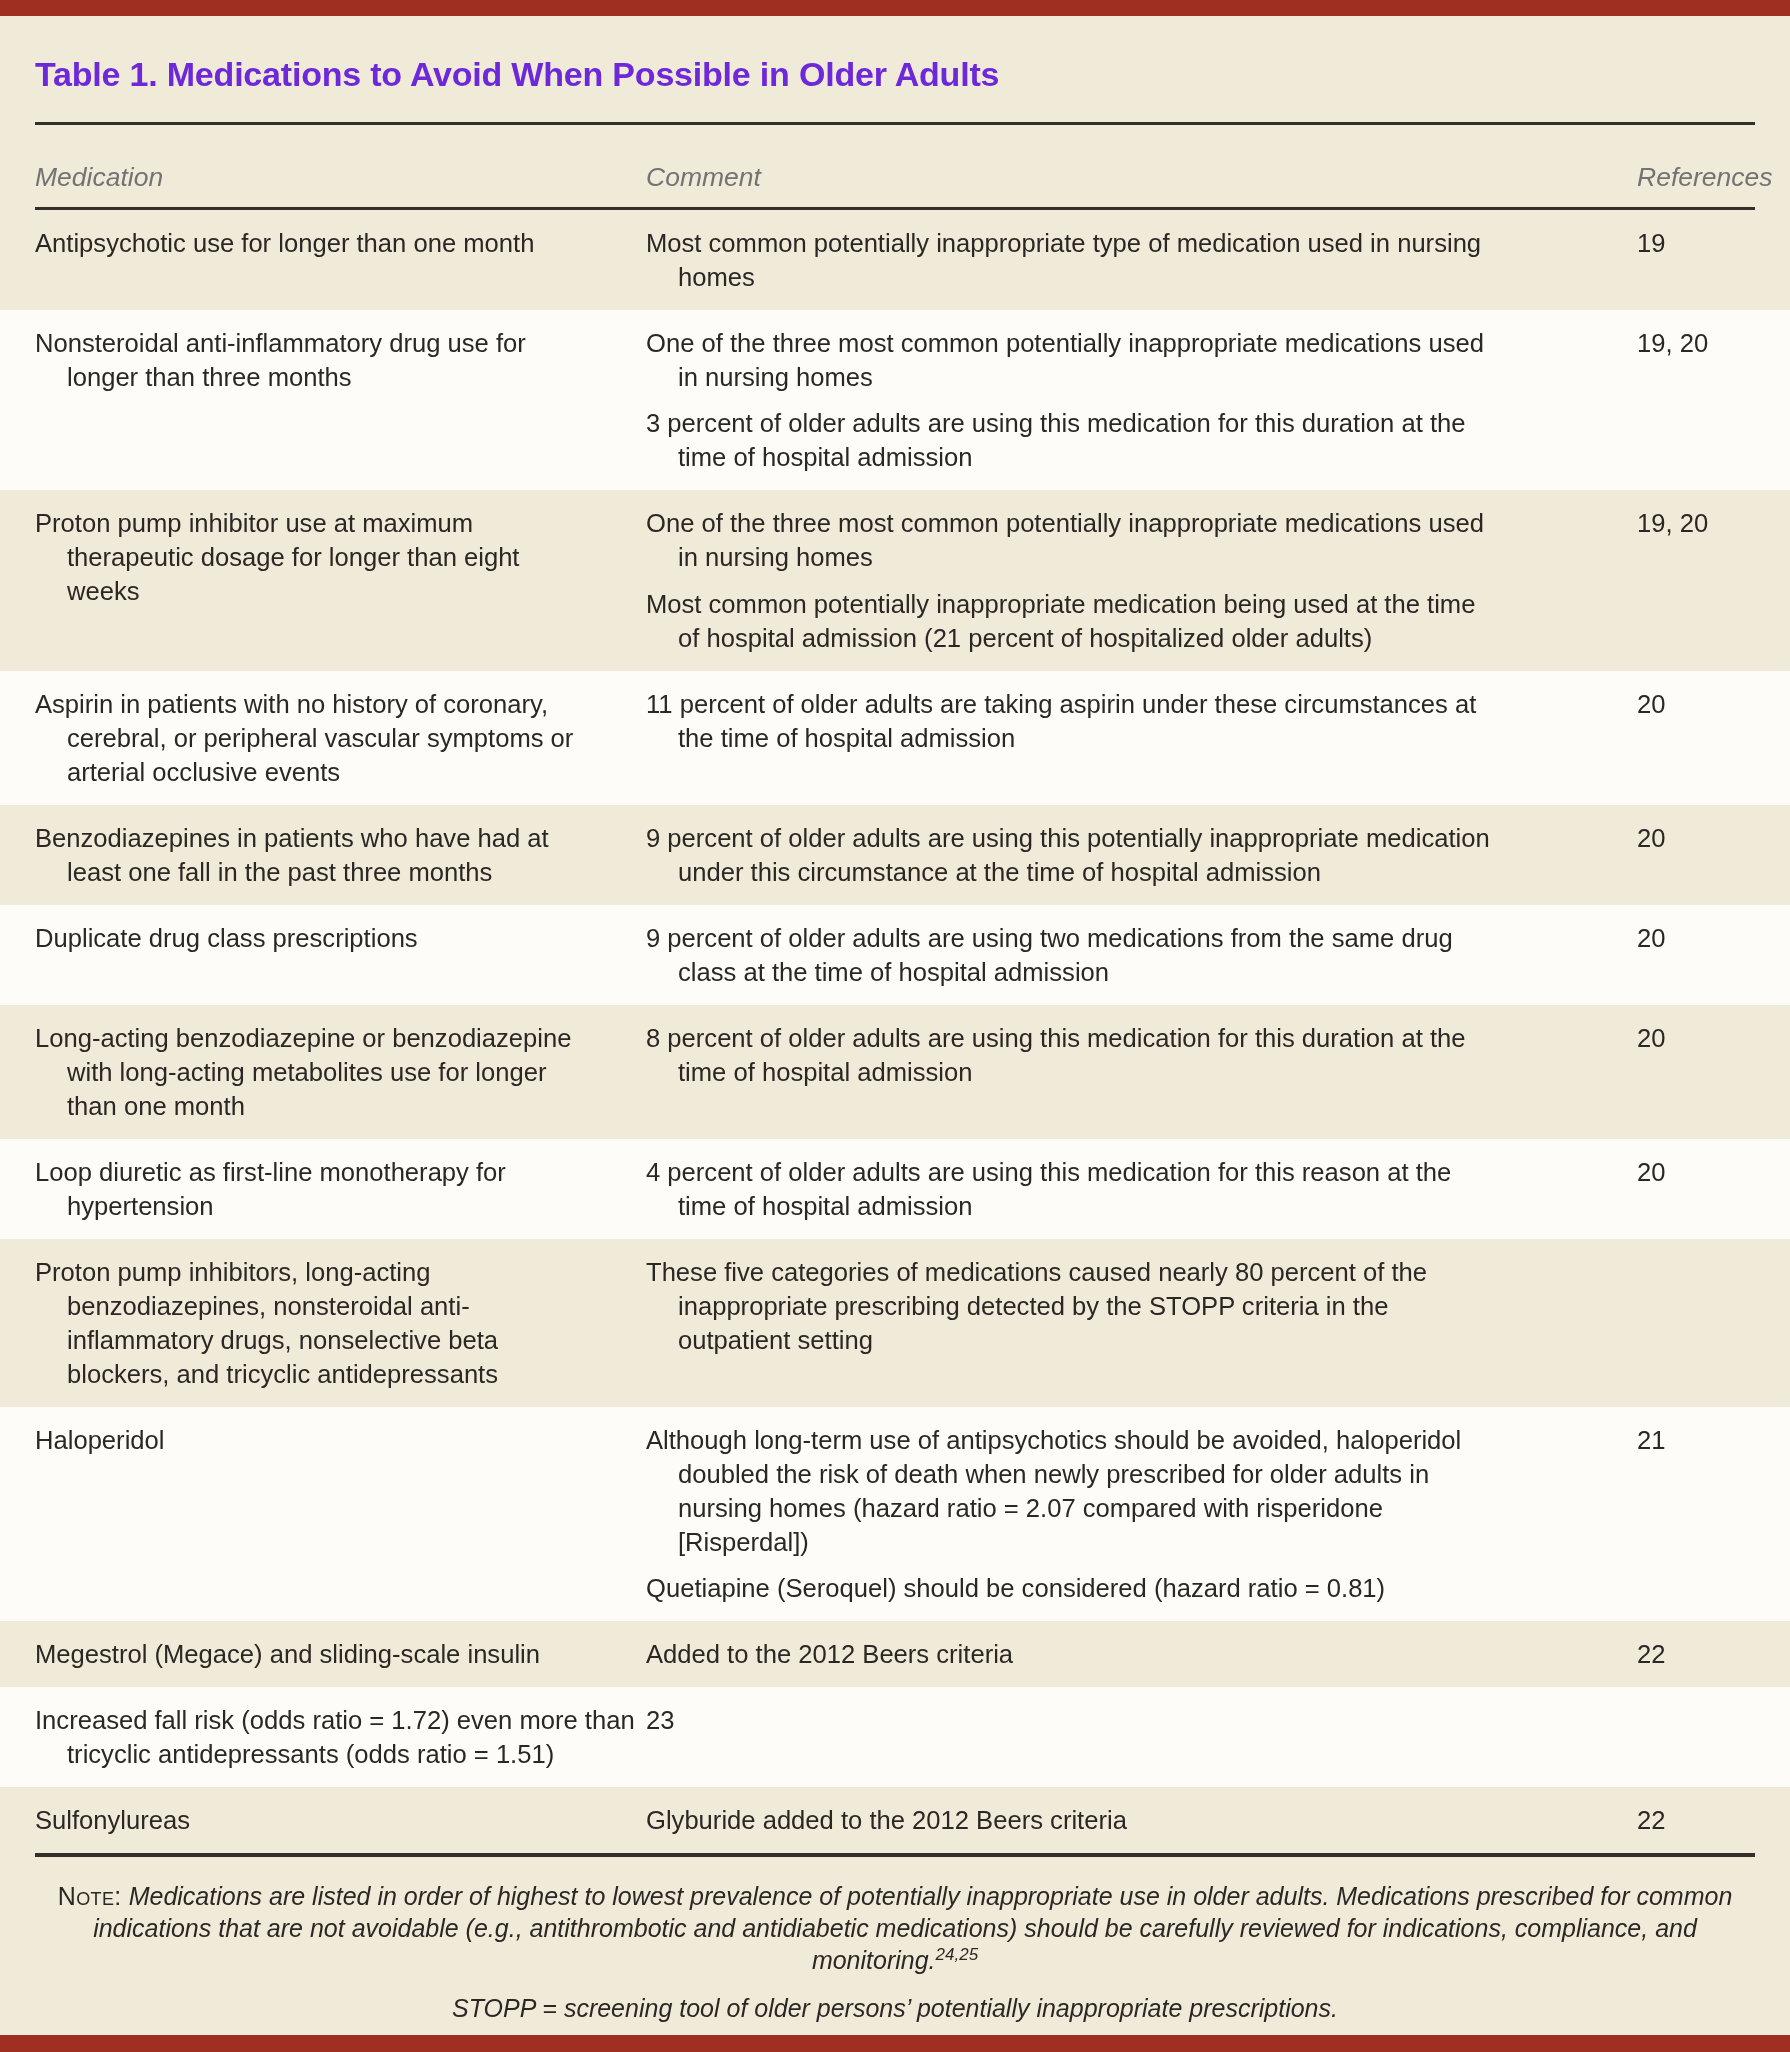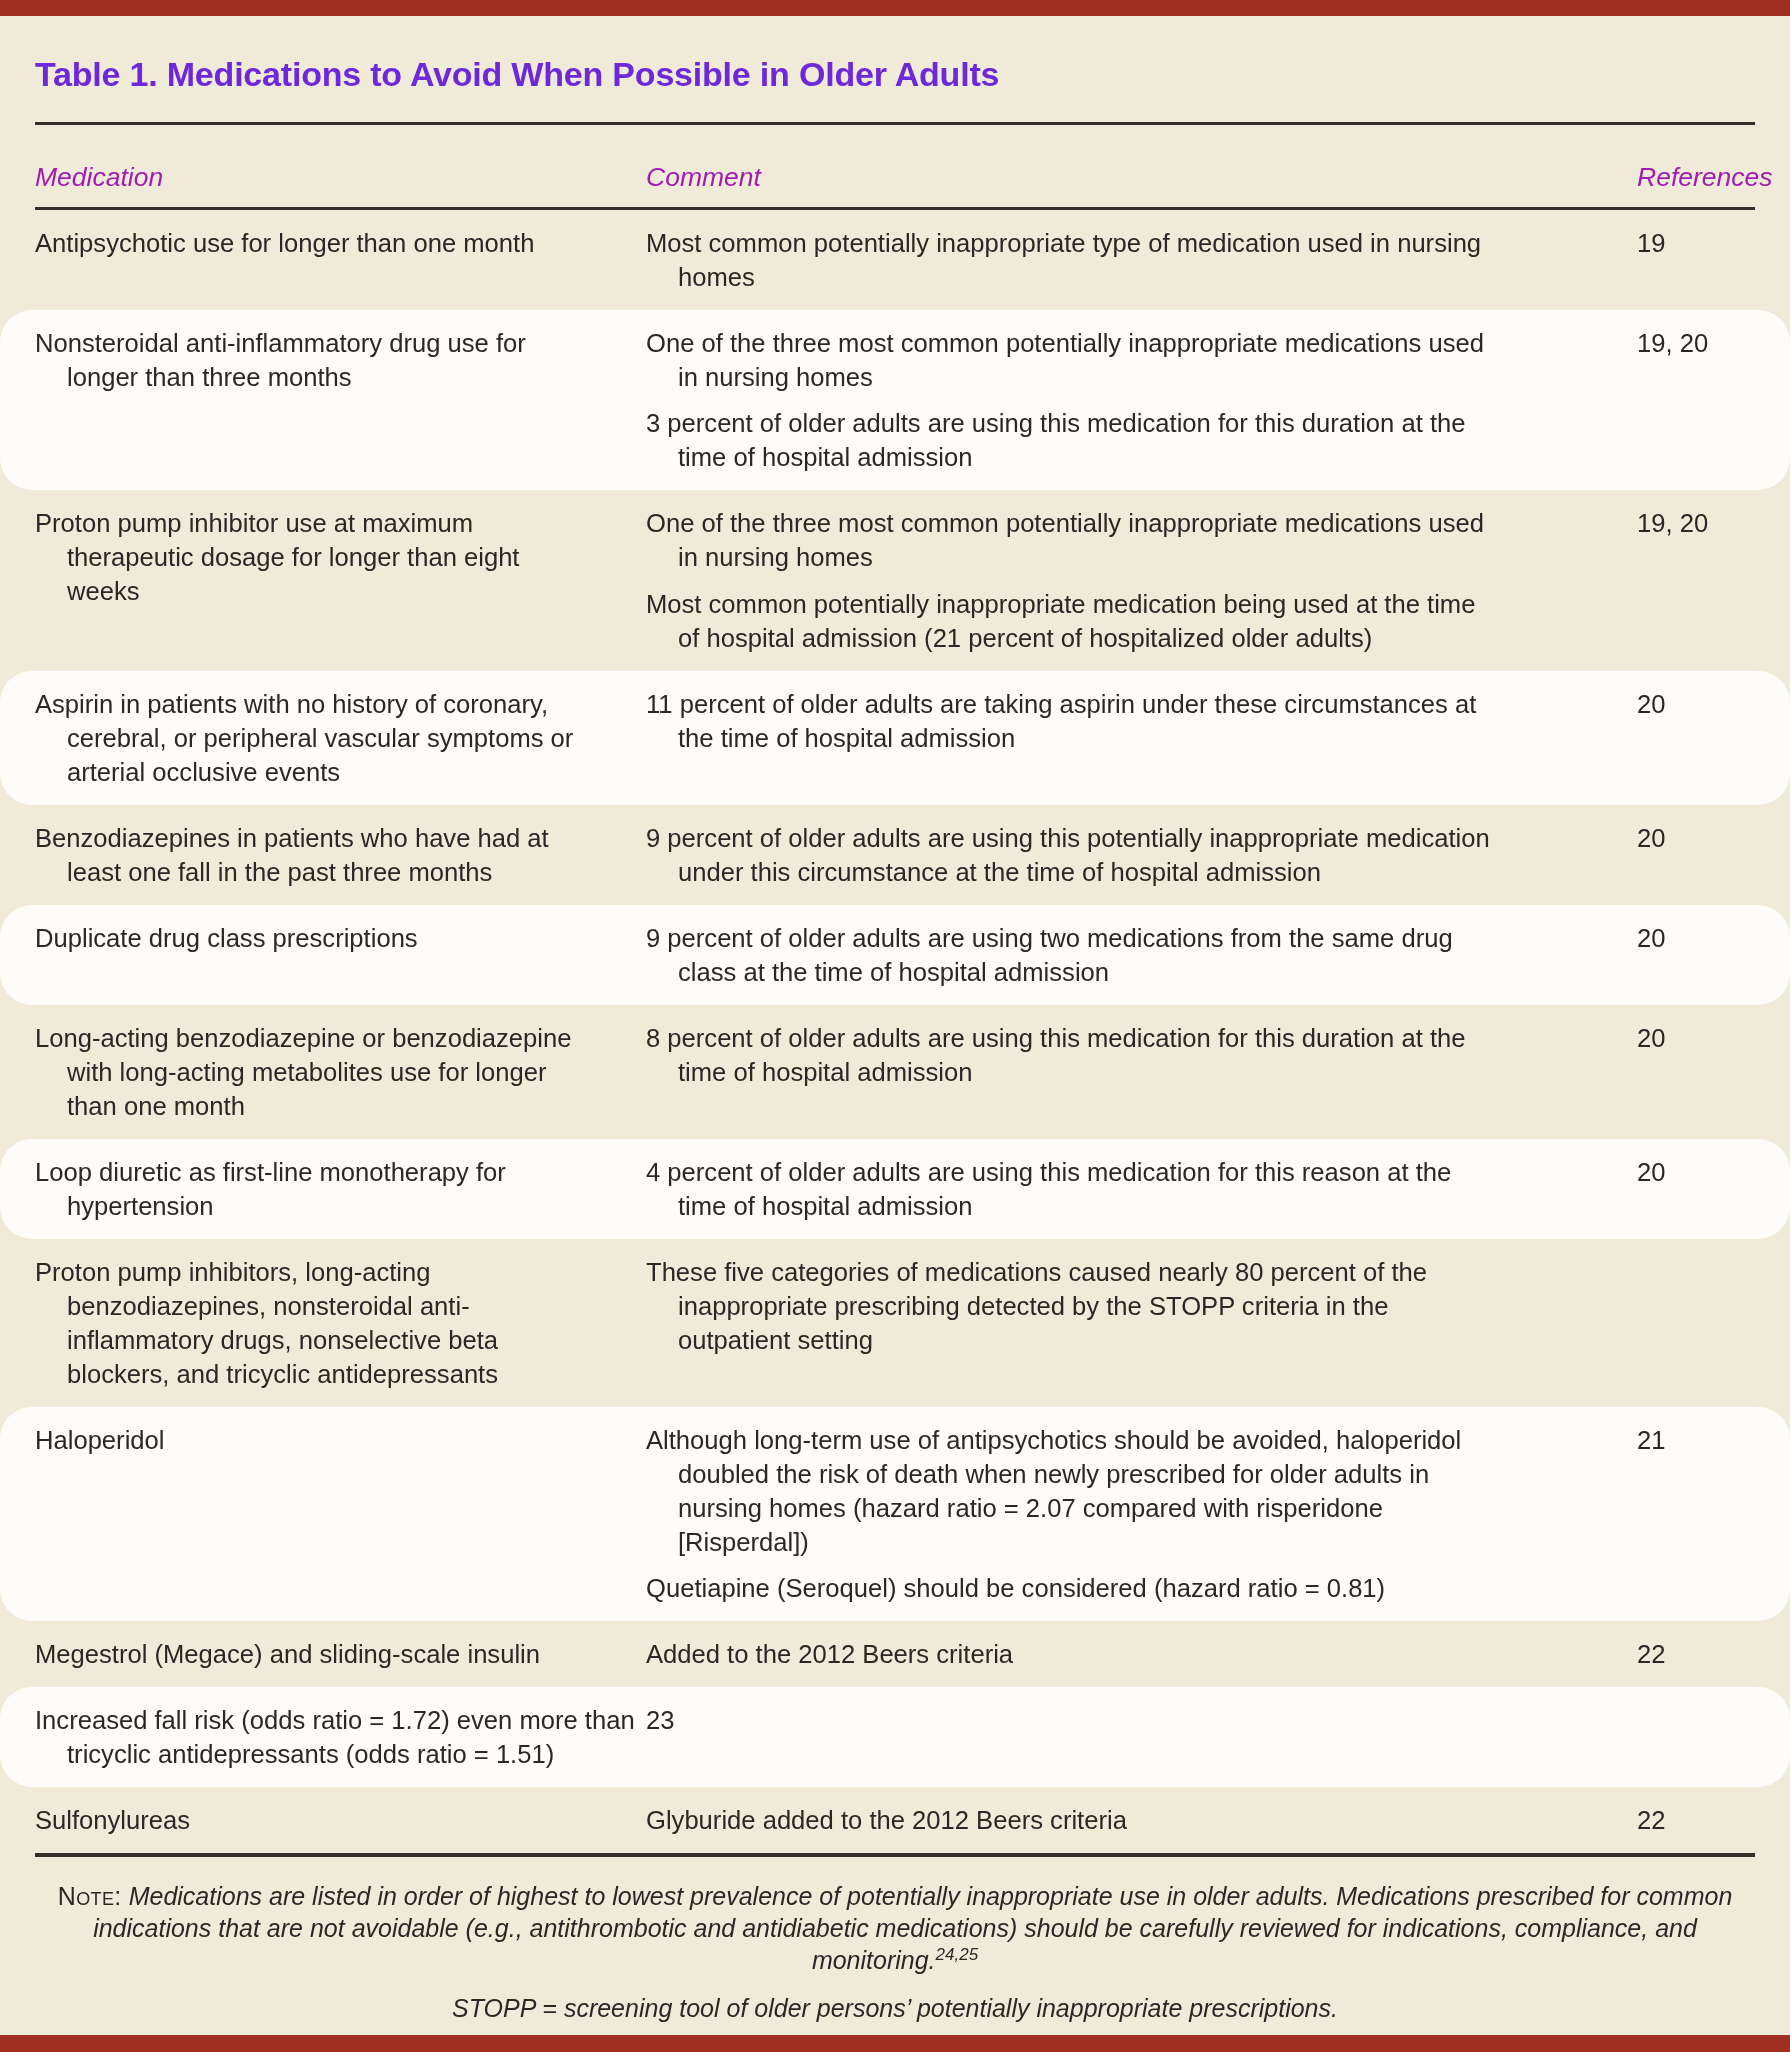--- a/index.html
+++ b/index.html
@@ -38,25 +38,25 @@
   .rule.thin  { height: 2.6px; margin-top: 28px; }
   .rule.thick { height: 3.5px; }
 
   .grid-cols {
     display: grid;
     grid-template-columns: 611px 991px 117px;
   }
   .thead {
     font-style: italic;
     font-size: 26.5px;
-    color: #a21caf;
+    color: #737373;
     padding: 37px 0 14px 0;
   }
   .row { padding: 16px 35px; margin: 0 -35px; }
-  .row.white { background: #fdfcf8; border-radius: 32px; }
+  .row.white { background: #fdfcf8; }
   .row.beige { background: transparent; border-radius: 10px; }
 
   .cell { font-size: 25.6px; line-height: 34px; }
   .cell.med {
     padding-left: 32px;
     text-indent: -32px;
     padding-right: 53px;
   }
   .cell.com p {
     margin: 0 0 12.4px 0;

